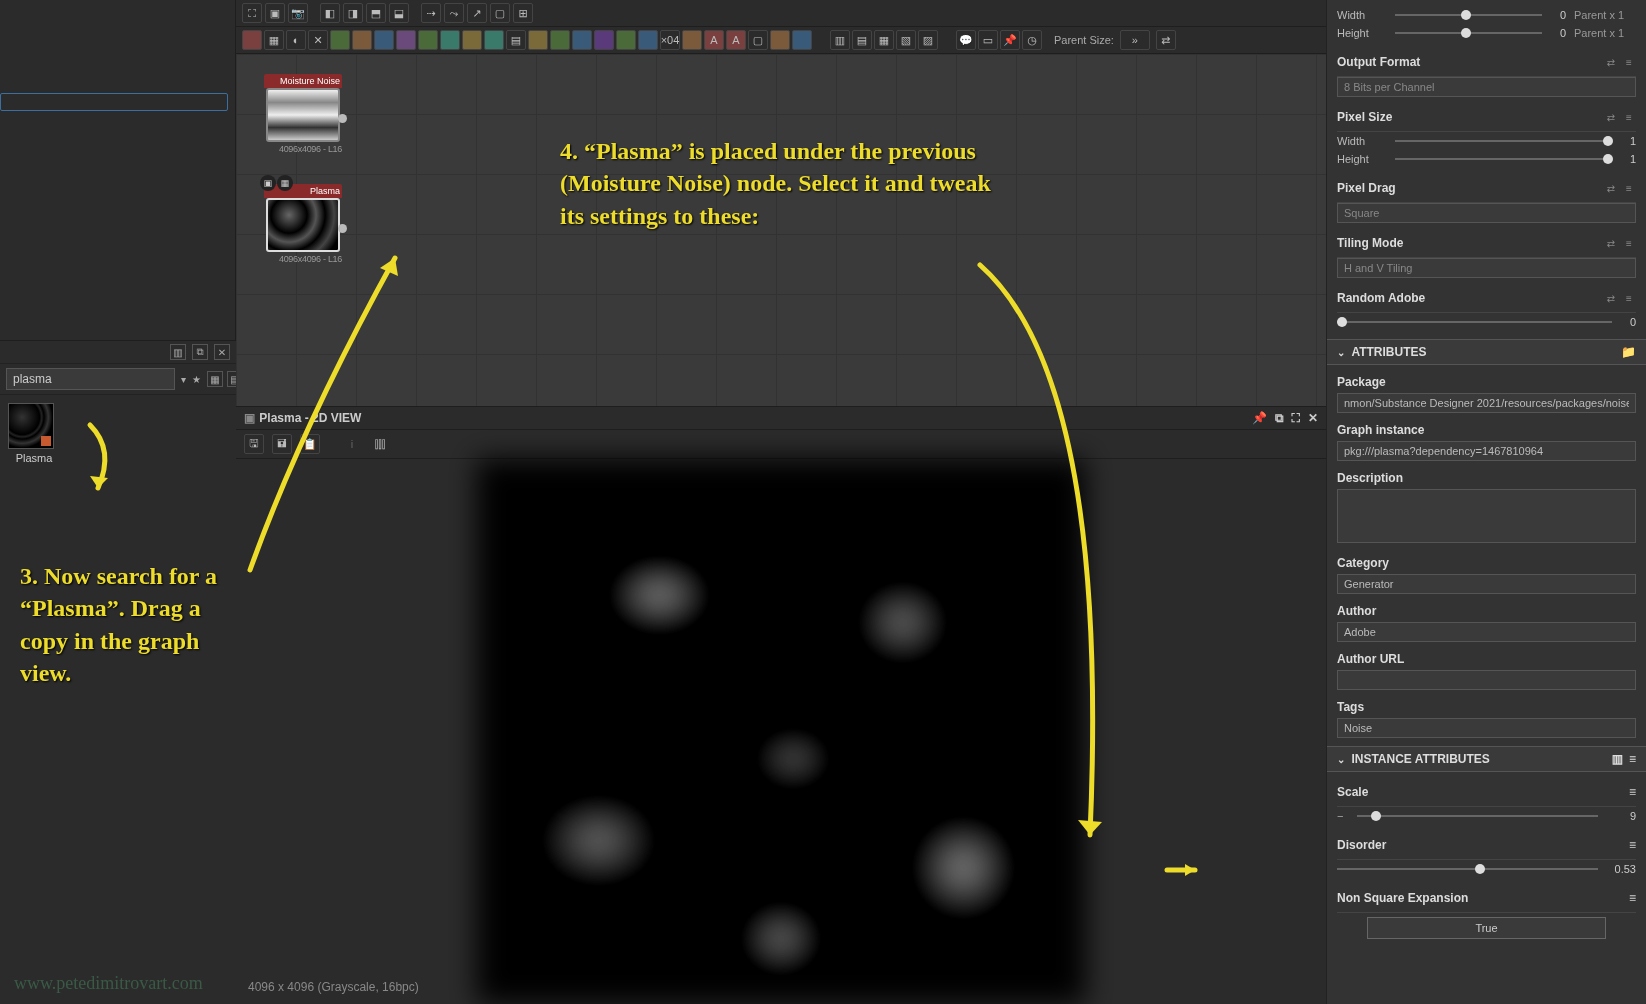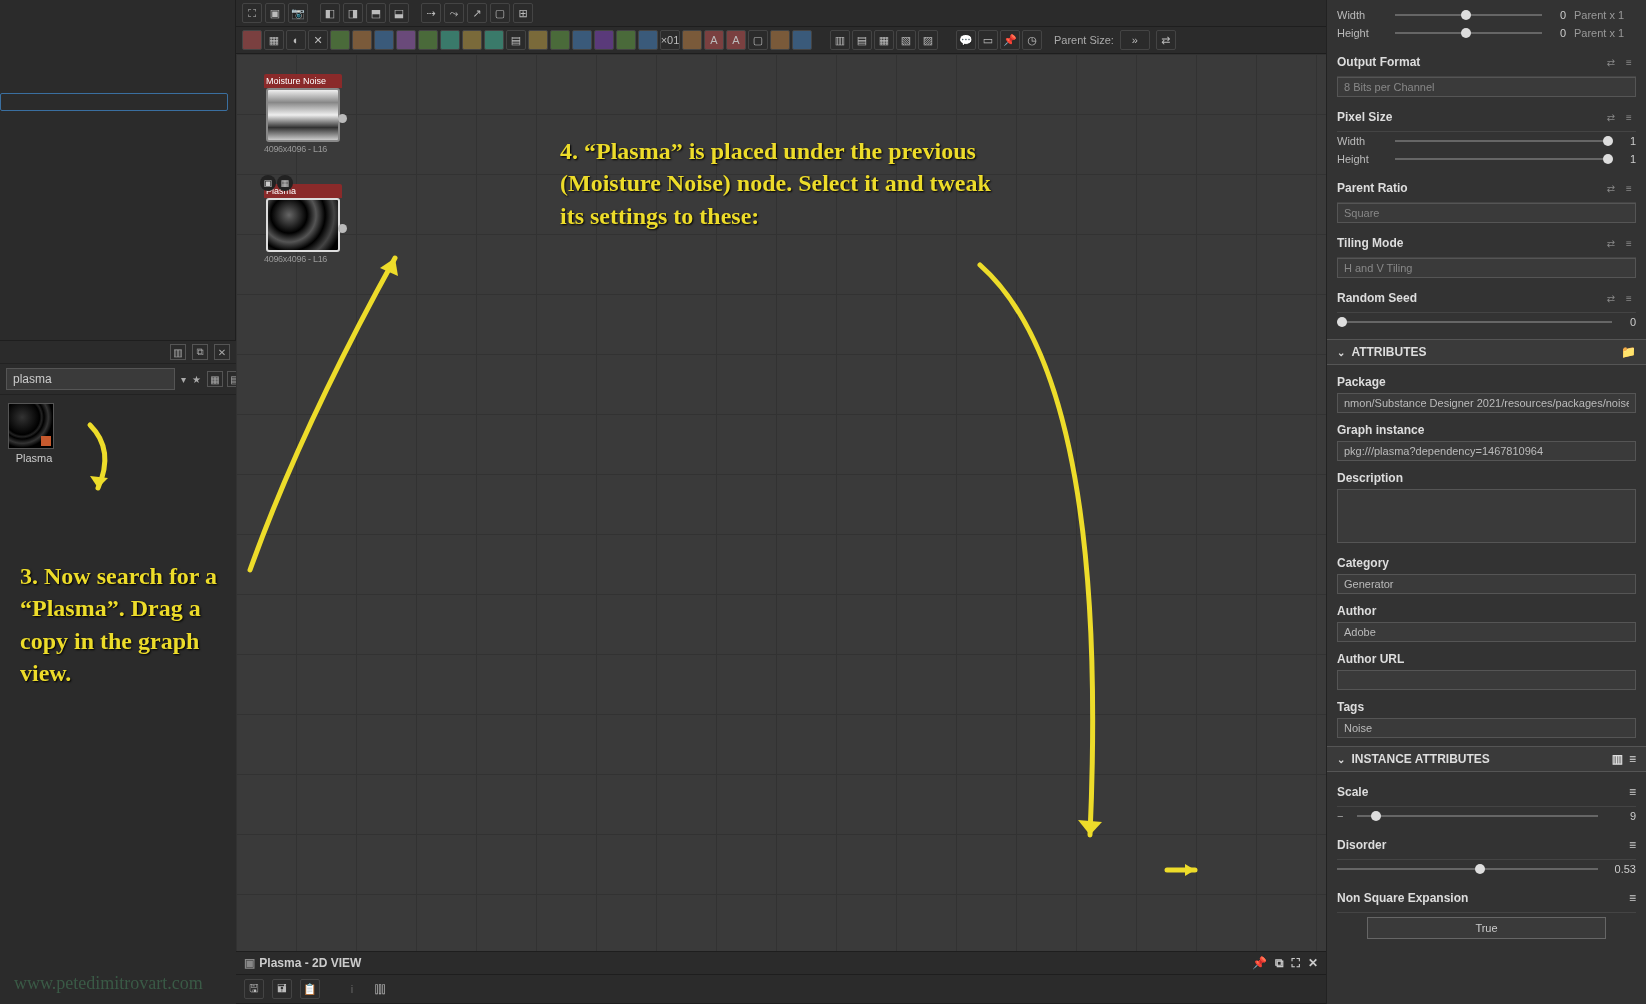--- a/index.html
+++ b/index.html
@@ -19,21 +19,21 @@
   .lib-item { width:52px; text-align:center; }
   .lib-thumb { width:46px; height:46px; background:radial-gradient(circle at 30% 30%,#333 0%,#000 40%,#222 45%,#000 50%,#333 60%,#000 70%);border:1px solid #555; position:relative;}
   .lib-thumb::after{content:"";position:absolute;right:2px;bottom:2px;width:10px;height:10px;background:#c75a2e;}
   .lib-label { font-size:11px; color:#ccc; margin-top:3px; }
   .toolbar-row { background:#2b2b2b; padding:3px 6px; display:flex; gap:3px; flex-wrap:wrap; border-bottom:1px solid #1e1e1e;}
   .ticon { width:20px; height:20px; border:1px solid #444; border-radius:2px; display:flex; align-items:center; justify-content:center; font-size:11px; color:#bbb; cursor:pointer;}
   .ticon.sep { border:none; width:6px; }
   .ticon.c1{background:#7a4040}.ticon.c2{background:#4a6a3a}.ticon.c3{background:#3a5a7a}.ticon.c4{background:#7a6a3a}.ticon.c5{background:#6a4a7a}.ticon.c6{background:#3a7a6a}.ticon.c7{background:#7a5a3a}.ticon.c8{background:#5a3a7a}
   .parent-size-box{display:flex;align-items:center;gap:6px;margin-left:10px;color:#aaa;font-size:11px;}
   .graph-view { flex:1; background:#3a3a3a; background-image:linear-gradient(#323232 1px,transparent 1px),linear-gradient(90deg,#323232 1px,transparent 1px); background-size:60px 60px; position:relative; border-bottom:1px solid #1e1e1e;}
-  .node { position:absolute; width:78px; text-align:left;}
+  .node { position:absolute; width:78px; text-align:right;}
   .node-title{font-size:9px;color:#fff;padding:2px;border-radius:2px 2px 0 0;}
   .node-title.red{background:#8a2a2a;}
   .node-img{width:74px;height:54px;border:2px solid #888;border-radius:3px;margin:0 auto;}
   .moisture-tex{background:linear-gradient(#eee,#888,#eee,#333,#ccc);}
   .plasma-tex{background:radial-gradient(circle at 30% 30%,#666 0%,#000 30%,#555 45%,#000 60%,#444 75%,#000 90%);}
   .node-meta{font-size:9px;color:#999;margin-top:2px;letter-spacing:-.3px;}
   .node .conn{position:absolute;right:-5px;top:50%;width:9px;height:9px;background:#bbb;border-radius:50%;}
   .node .badges{position:absolute;top:-9px;left:-4px;display:flex;gap:1px;}
   .node .badges span{width:16px;height:16px;background:#222;border-radius:50%;display:flex;align-items:center;justify-content:center;color:#ccc;font-size:9px;}
   .viewer-header{background:#2b2b2b;padding:4px 8px;display:flex;align-items:center;justify-content:space-between;border-bottom:1px solid #1e1e1e;font-size:12px;color:#ccc;font-weight:bold;}
@@ -141,21 +141,21 @@
       <div class="ticon c6"></div>
       <div class="ticon c4"></div>
       <div class="ticon c6"></div>
       <div class="ticon">▤</div>
       <div class="ticon c4"></div>
       <div class="ticon c2"></div>
       <div class="ticon c3"></div>
       <div class="ticon c8"></div>
       <div class="ticon c2"></div>
       <div class="ticon c3"></div>
-      <div class="ticon">×01</div>
+      <div class="ticon">×04</div>
       <div class="ticon c7"></div>
       <div class="ticon c1">A</div>
       <div class="ticon c1">A</div>
       <div class="ticon">▢</div>
       <div class="ticon c7"></div>
       <div class="ticon c3"></div>
       <div class="ticon sep" style="width:14px"></div>
       <div class="ticon">▥</div>
       <div class="ticon">▤</div>
       <div class="ticon">▦</div>
@@ -202,20 +202,24 @@
       </span>
     </div>
     <div class="viewer-tools">
       <span class="ticon">🖫</span>
       <span class="ticon">🖬</span>
       <span class="ticon">📋</span>
       <span class="ticon sep"></span>
       <span class="ticon" style="border:none;color:#666">i</span>
       <span class="ticon" style="border:none">⫿⫿⫿</span>
     </div>
+    <div class="viewer-body">
+      <div class="plasma-big"></div>
+      <div class="viewer-status">4096 x 4096 (Grayscale, 16bpc)</div>
+    </div>
   </div>
 
   <div class="right-col">
     <div class="r-section">
       <div class="r-row">
         <span class="r-label">Width</span>
         <div class="r-slider">
             <div class="r-track"></div>
             <div class="r-thumb" style="left:45%"></div>
           </div>
@@ -259,39 +263,39 @@
       <div class="r-row">
           <span class="r-label">Height</span>
           <div class="r-slider">
             <div class="r-track"></div>
             <div class="r-thumb" style="left:96%"></div>
           </div>
           <span class="r-val">1</span>
         </div>
 
       <div class="r-heading-row" style="margin-top:6px">
-          <span class="r-heading">Parent Ratio</span>
+          <span class="r-heading">Pixel Drag</span>
           <div class="r-icons">
             <span class="ri">⇄</span>
             <span class="ri">≡</span>
           </div>
         </div>
       <div class="r-dropdown">Square</div>
 
       <div class="r-heading-row" style="margin-top:6px">
           <span class="r-heading">Tiling Mode</span>
           <div class="r-icons">
             <span class="ri">⇄</span>
             <span class="ri">≡</span>
           </div>
         </div>
       <div class="r-dropdown">H and V Tiling</div>
 
       <div class="r-heading-row" style="margin-top:6px">
-          <span class="r-heading">Random Seed</span>
+          <span class="r-heading">Random Adobe</span>
           <div class="r-icons">
             <span class="ri">⇄</span>
             <span class="ri">≡</span>
           </div>
         </div>
       <div class="r-row">
           <div class="r-slider">
             <div class="r-track"></div>
             <div class="r-thumb" style="left:0"></div>
           </div>

